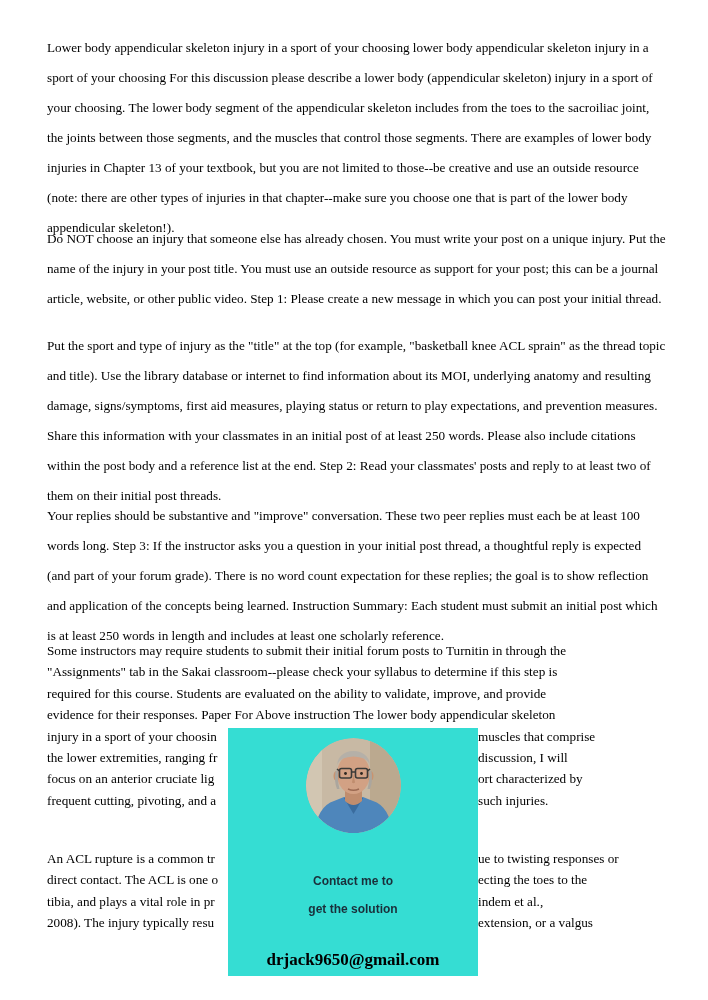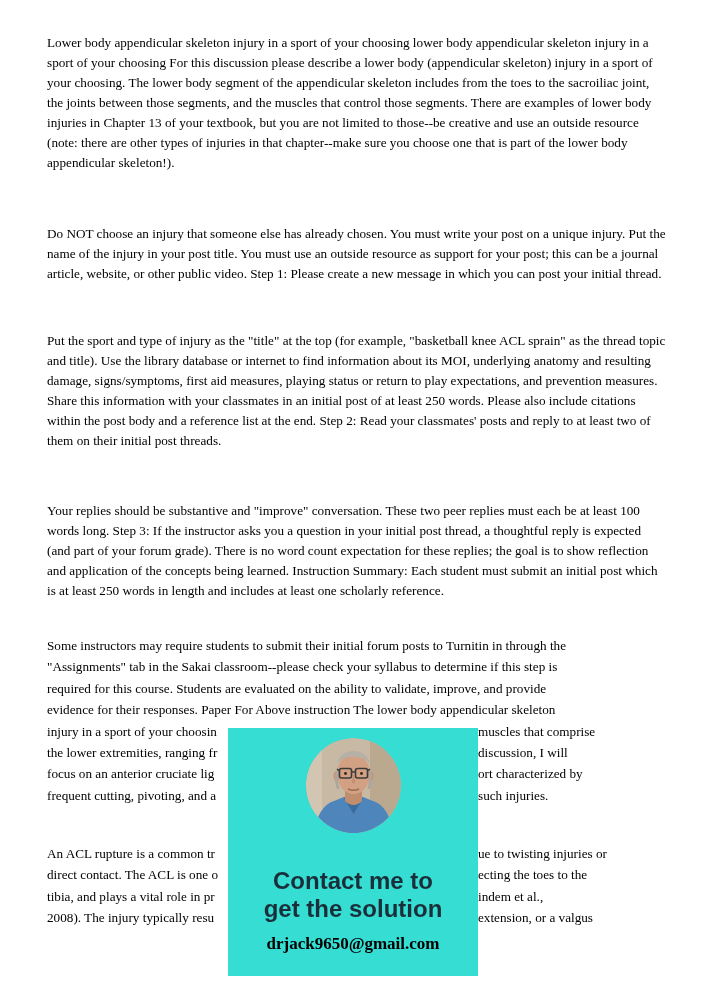--- a/index.html
+++ b/index.html
@@ -11,21 +11,21 @@
     background: #ffffff;
     overflow: hidden;
     font-family: "Liberation Serif", "DejaVu Serif", serif;
     font-size: 13.2px;
     color: #000000;
   }
   .para {
     position: absolute;
     left: 47px;
     width: 620px;
-    line-height: 20px;
+    line-height: 30px;
     text-align: left;
   }
   .lines .line {
     height: 21.4px;
     white-space: nowrap;
     position: relative;
     overflow: visible;
   }
   .frag-right {
     position: absolute;
@@ -50,26 +50,26 @@
     border-radius: 50%;
     overflow: hidden;
     margin-top: 10px;
     flex: 0 0 auto;
   }
   .contact-heading {
     margin-top: 34px;
     text-align: center;
     font-family: "Liberation Sans", "DejaVu Sans", sans-serif;
     font-weight: bold;
-    font-size: 24px;
+    font-size: 12px;
     line-height: 28px;
     color: #1a2f3a;
   }
   .contact-email {
-    margin-top: 11px;
+    margin-top: 27px;
     font-family: "Liberation Serif", "DejaVu Serif", serif;
     font-weight: bold;
     font-size: 17px;
     color: #000000;
   }
 </style>
 </head>
 <body>
 
 <div class="page">
@@ -98,21 +98,21 @@
     </div>
     <div class="line">
       <span class="frag-left">frequent cutting, pivoting, and a</span>
       <span class="frag-right">such injuries.</span>
     </div>
   </div>
 
   <div class="para lines" style="top:844px">
     <div class="line">
       <span class="frag-left">An ACL rupture is a common tr</span>
-      <span class="frag-right">ue to twisting injuries or</span>
+      <span class="frag-right">ue to twisting responses or</span>
     </div>
     <div class="line">
       <span class="frag-left">direct contact. The ACL is one o</span>
       <span class="frag-right">ecting the toes to the</span>
     </div>
     <div class="line">
       <span class="frag-left">tibia, and plays a vital role in pr</span>
       <span class="frag-right">indem et al.,</span>
     </div>
     <div class="line">

